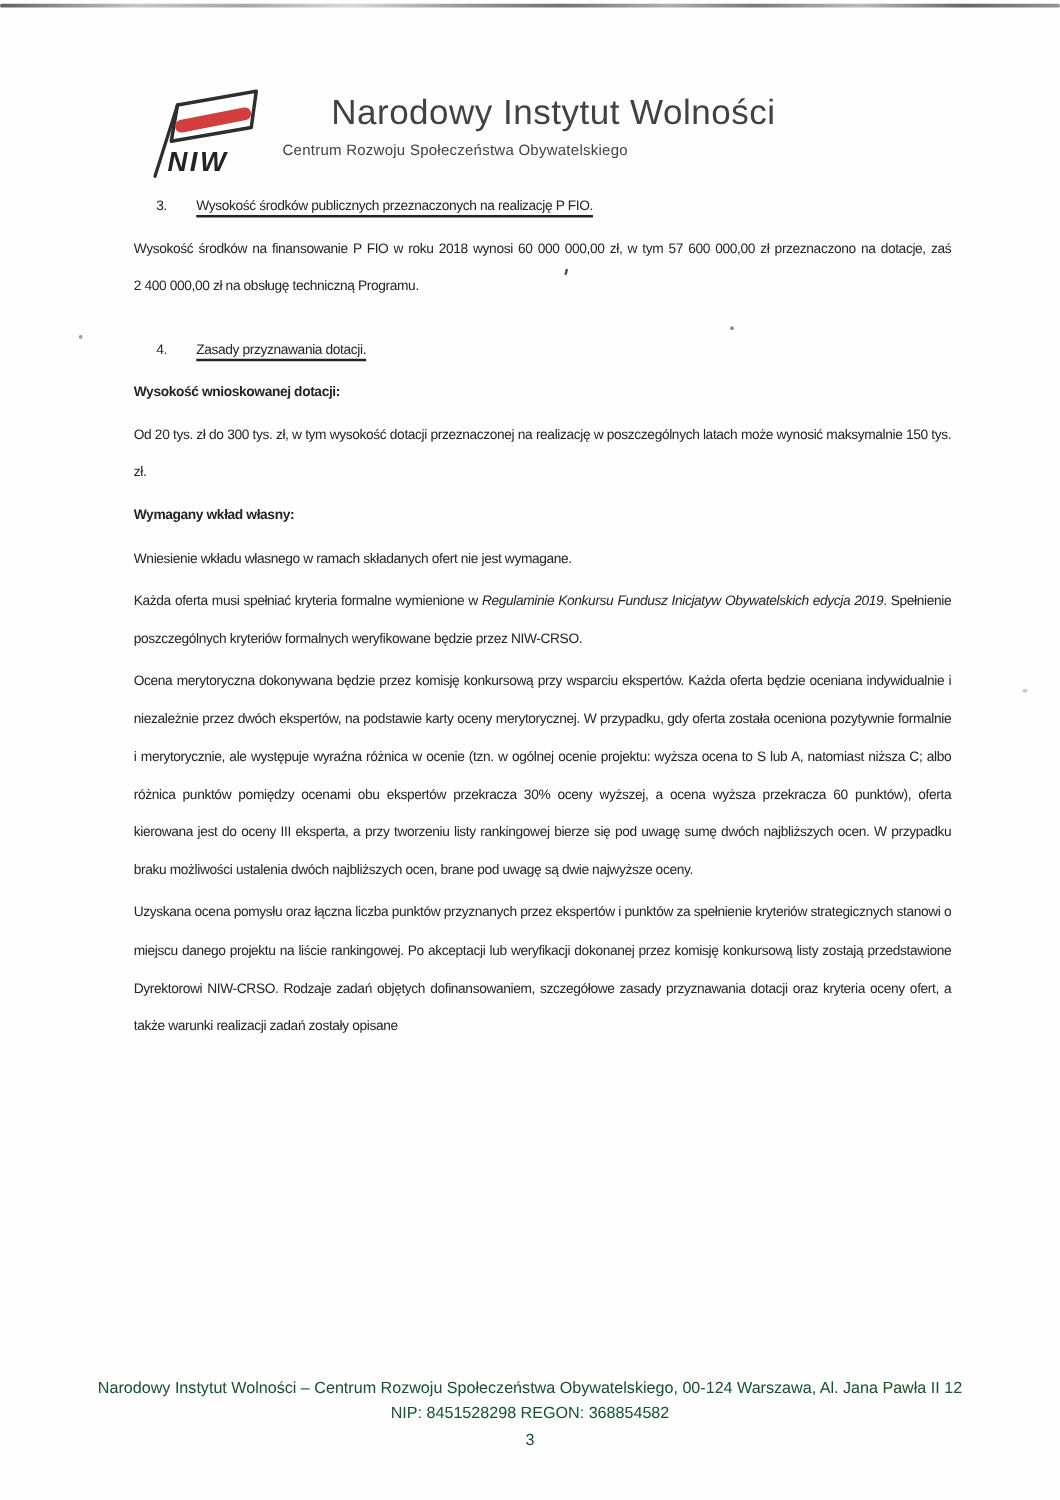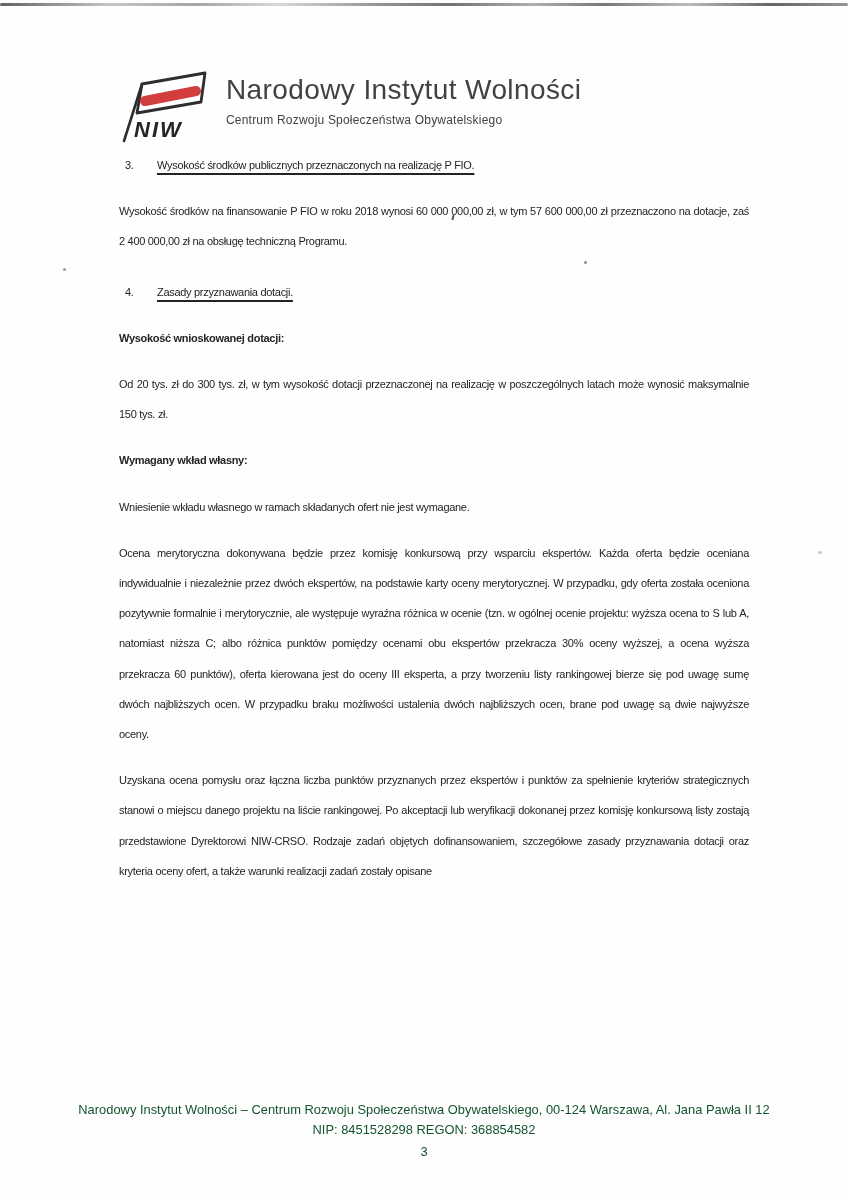--- a/index.html
+++ b/index.html
@@ -28,34 +28,34 @@
   #art-dot-2  { left: 63px;  top: 268px; width: 3px; height: 3px; border-radius: 50%; background: #9b9b9b; }
   #art-dot-3  { left: 818px; top: 551px; width: 4px; height: 3px; border-radius: 50%; background: #c8c8c8; }
 
   
   .header { position: absolute; left: 104px; top: 70px; display: flex; align-items: flex-start; }
   .logo { width: 106px; height: 74px; flex: none; display: block; }
   .logo text { font-family: "Liberation Sans", sans-serif; }
   .header-text { margin-left: 16px; padding-top: 5px; }
   .org-title {
     font-size: 28px; line-height: 30px; color: #424242;
-    letter-spacing: .4px; font-weight: 500; white-space: nowrap;
+    letter-spacing: .4px; font-weight: 500; white-space: nowrap; margin-left: 39px;
   }
   .org-subtitle {
     font-size: 12px; line-height: 20px; margin-top: 5px;
     color: #424242; letter-spacing: .2px; white-space: nowrap;
   }
 
   
   .content {
     position: absolute; left: 103px; top: 150px; width: 662px;
     font-size: 11px; letter-spacing: -0.3px; line-height: 30.2px;
     text-align: justify; color: #242424;
   }
-  .content p { margin: 16px; }
+  .content p { margin: 4px; }
   .sec-heading { text-align: left; white-space: nowrap; }
   .sec-num { display: inline-block; margin-left: 22px; width: 32px; }
   .sec-title {
     text-decoration: underline;
     text-underline-offset: 4px;
     text-decoration-thickness: 1.6px;
   }
   .label { font-weight: 700; text-align: left; }
   .em { font-style: italic; }
   .mt4  { margin-top: 4px; }
@@ -102,20 +102,21 @@
     <div class="sec-heading mt20">
       <span class="sec-num">4.</span><span class="sec-title">Zasady przyznawania dotacji.</span>
     </div>
 
     <p class="label">Wysokość wnioskowanej dotacji:</p>
     <p class="para mt4">Od 20 tys. zł do 300 tys. zł, w tym wysokość dotacji przeznaczonej na realizację w poszczególnych latach może wynosić maksymalnie 150 tys. zł.</p>
 
     <p class="label mt14">Wymagany wkład własny:</p>
     <p class="para">Wniesienie wkładu własnego w ramach składanych ofert nie jest wymagane.</p>
 
+    <p class="para"><span>Każda oferta musi spełniać kryteria formalne wymienione w </span><span class="em">Regulaminie Konkursu Fundusz Inicjatyw Obywatelskich edycja 2019</span><span>. Spełnienie poszczególnych kryteriów formalnych weryfikowane będzie przez NIW-CRSO.</span></p>
 
     <p class="para mt7">Ocena merytoryczna dokonywana będzie przez komisję konkursową przy wsparciu ekspertów. Każda oferta będzie oceniana indywidualnie i niezależnie przez dwóch ekspertów, na podstawie karty oceny merytorycznej. W przypadku, gdy oferta została oceniona pozytywnie formalnie i merytorycznie, ale występuje wyraźna różnica w ocenie (tzn. w ogólnej ocenie projektu: wyższa ocena to S lub A, natomiast niższa C; albo różnica punktów pomiędzy ocenami obu ekspertów przekracza 30% oceny wyższej, a ocena wyższa przekracza 60 punktów), oferta kierowana jest do oceny III eksperta, a przy tworzeniu listy rankingowej bierze się pod uwagę sumę dwóch najbliższych ocen. W przypadku braku możliwości ustalenia dwóch najbliższych ocen, brane pod uwagę są dwie najwyższe oceny.</p>
     <p class="para">Uzyskana ocena pomysłu oraz łączna liczba punktów przyznanych przez ekspertów i punktów za spełnienie kryteriów strategicznych stanowi o miejscu danego projektu na liście rankingowej. Po akceptacji lub weryfikacji dokonanej przez komisję konkursową listy zostają przedstawione Dyrektorowi NIW-CRSO. Rodzaje zadań objętych dofinansowaniem, szczegółowe zasady przyznawania dotacji oraz kryteria oceny ofert, a także warunki realizacji zadań zostały opisane</p>
 
   </div>
 
   <div class="artifact" id="art-tick"></div>
   <div class="artifact" id="art-dot-1"></div>
   <div class="artifact" id="art-dot-2"></div>
   <div class="artifact" id="art-dot-3"></div>

